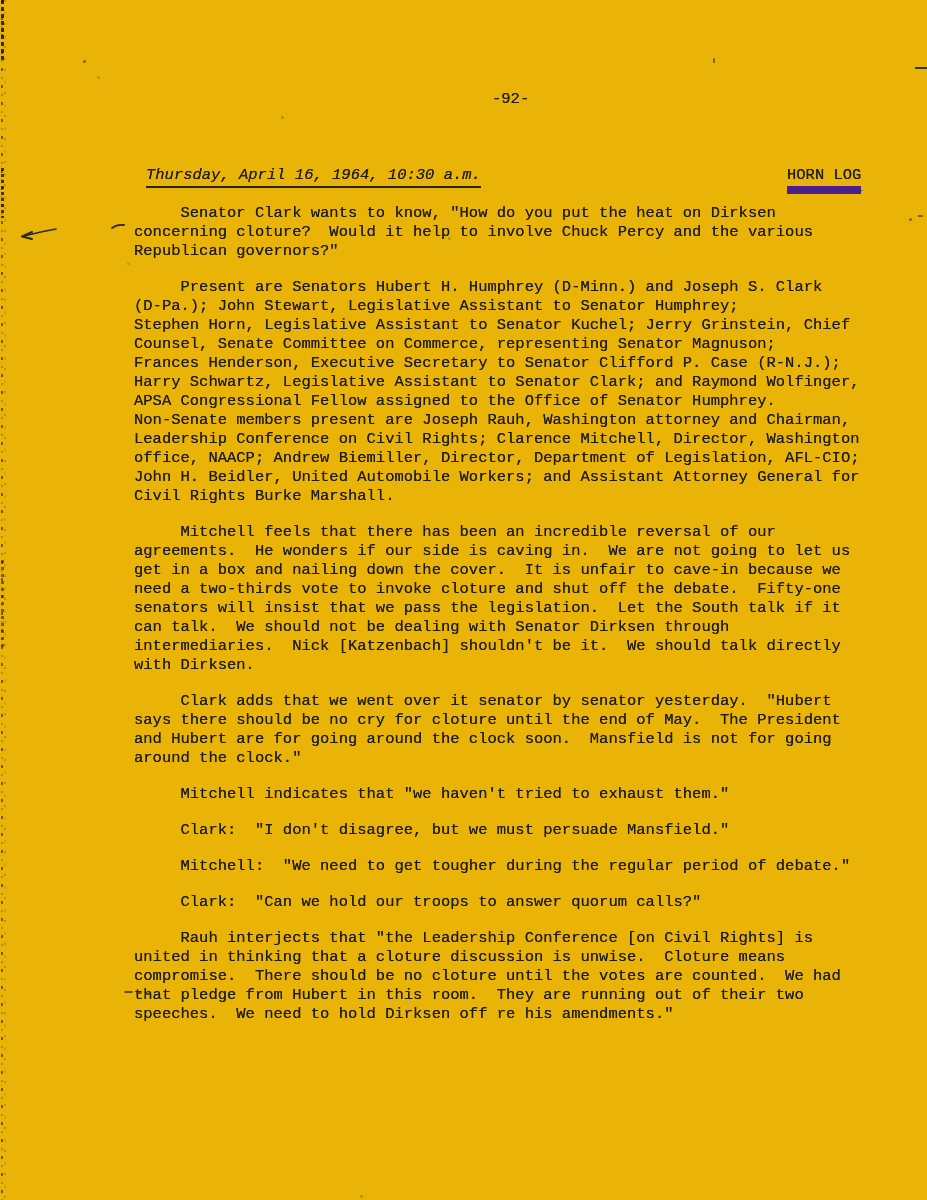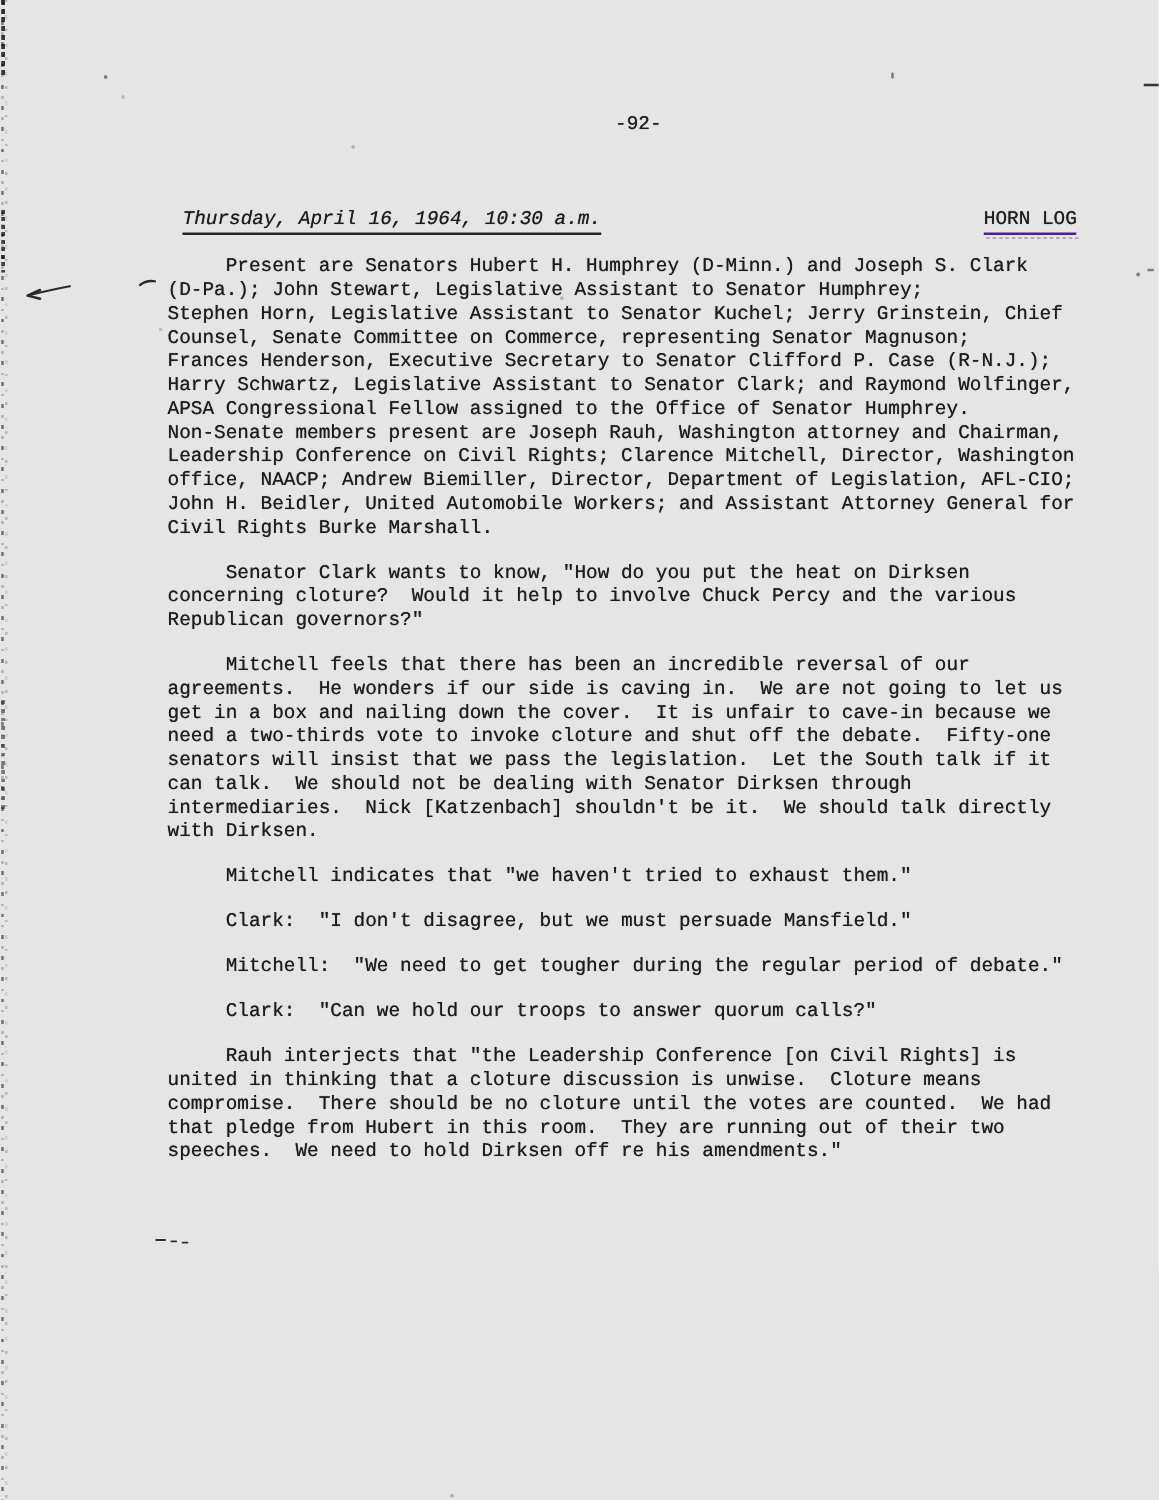--- a/index.html
+++ b/index.html
@@ -4,21 +4,21 @@
 <style>
   html, body { margin: 0; padding: 0; }
   body {
     width: 927px; height: 1200px;
     background: #ffffff;
     font-family: "Liberation Mono", "DejaVu Sans Mono", monospace;
   }
   .page {
     position: relative;
     width: 927px; height: 1200px;
-    background: #e5e5e5;
+    background: #eab308;
     overflow: hidden;
     color: #1d1d1d;
   }
   .typed {
     font-family: "Liberation Mono", "DejaVu Sans Mono", monospace;
     font-size: 15.5px;
     line-height: 19px;
     color: #1d1d1d;
     text-shadow: 0 0 0.6px rgba(25,25,25,0.85);
     white-space: pre;
@@ -28,21 +28,21 @@
   }
   .header-row { position: absolute; top: 166px; left: 0; width: 927px; }
   .date-line {
     position: absolute; left: 146px; top: 0;
     border-bottom: 2px solid #262626;
     padding-bottom: 1px;
     font-style: italic;
   }
   .log-label {
     position: absolute; left: 787px; top: 0;
-    border-bottom: 2px solid #4c1d95;
+    border-bottom: 8px solid #4c1d95;
     padding-bottom: 1px;
   }
   .log-label::after { 
     content: "";
     position: absolute; left: 2px; right: -2px; bottom: -5px;
     border-bottom: 1px dashed rgba(40,40,40,0.45);
   }
   .doc-body {
     position: absolute; left: 134px; top: 204px; width: 770px;
   }
@@ -89,43 +89,47 @@
   <div class="edge-dark-3"></div>
 
   <div class="typed page-number">-92-</div>
 
   <div class="header-row">
     <span class="typed date-line">Thursday, April 16, 1964, 10:30 a.m.</span>
     <span class="typed log-label">HORN LOG</span>
   </div>
 
   <main class="doc-body">
+    <p class="typed">     Senator Clark wants to know, "How do you put the heat on Dirksen
+concerning cloture?  Would it help to involve Chuck Percy and the various
+Republican governors?"</p>
     <p class="typed">     Present are Senators Hubert H. Humphrey (D-Minn.) and Joseph S. Clark
 (D-Pa.); John Stewart, Legislative Assistant to Senator Humphrey;
 Stephen Horn, Legislative Assistant to Senator Kuchel; Jerry Grinstein, Chief
 Counsel, Senate Committee on Commerce, representing Senator Magnuson;
 Frances Henderson, Executive Secretary to Senator Clifford P. Case (R-N.J.);
 Harry Schwartz, Legislative Assistant to Senator Clark; and Raymond Wolfinger,
 APSA Congressional Fellow assigned to the Office of Senator Humphrey.
 Non-Senate members present are Joseph Rauh, Washington attorney and Chairman,
 Leadership Conference on Civil Rights; Clarence Mitchell, Director, Washington
 office, NAACP; Andrew Biemiller, Director, Department of Legislation, AFL-CIO;
 John H. Beidler, United Automobile Workers; and Assistant Attorney General for
 Civil Rights Burke Marshall.</p>
-    <p class="typed">     Senator Clark wants to know, "How do you put the heat on Dirksen
-concerning cloture?  Would it help to involve Chuck Percy and the various
-Republican governors?"</p>
     <p class="typed">     Mitchell feels that there has been an incredible reversal of our
 agreements.  He wonders if our side is caving in.  We are not going to let us
 get in a box and nailing down the cover.  It is unfair to cave-in because we
 need a two-thirds vote to invoke cloture and shut off the debate.  Fifty-one
 senators will insist that we pass the legislation.  Let the South talk if it
 can talk.  We should not be dealing with Senator Dirksen through
 intermediaries.  Nick [Katzenbach] shouldn't be it.  We should talk directly
 with Dirksen.</p>
+    <p class="typed">     Clark adds that we went over it senator by senator yesterday.  "Hubert
+says there should be no cry for cloture until the end of May.  The President
+and Hubert are for going around the clock soon.  Mansfield is not for going
+around the clock."</p>
     <p class="typed">     Mitchell indicates that "we haven't tried to exhaust them."</p>
     <p class="typed">     Clark:  "I don't disagree, but we must persuade Mansfield."</p>
     <p class="typed">     Mitchell:  "We need to get tougher during the regular period of debate."</p>
     <p class="typed">     Clark:  "Can we hold our troops to answer quorum calls?"</p>
     <p class="typed">     Rauh interjects that "the Leadership Conference [on Civil Rights] is
 united in thinking that a cloture discussion is unwise.  Cloture means
 compromise.  There should be no cloture until the votes are counted.  We had
 that pledge from Hubert in this room.  They are running out of their two
 speeches.  We need to hold Dirksen off re his amendments."</p>
   </main>

